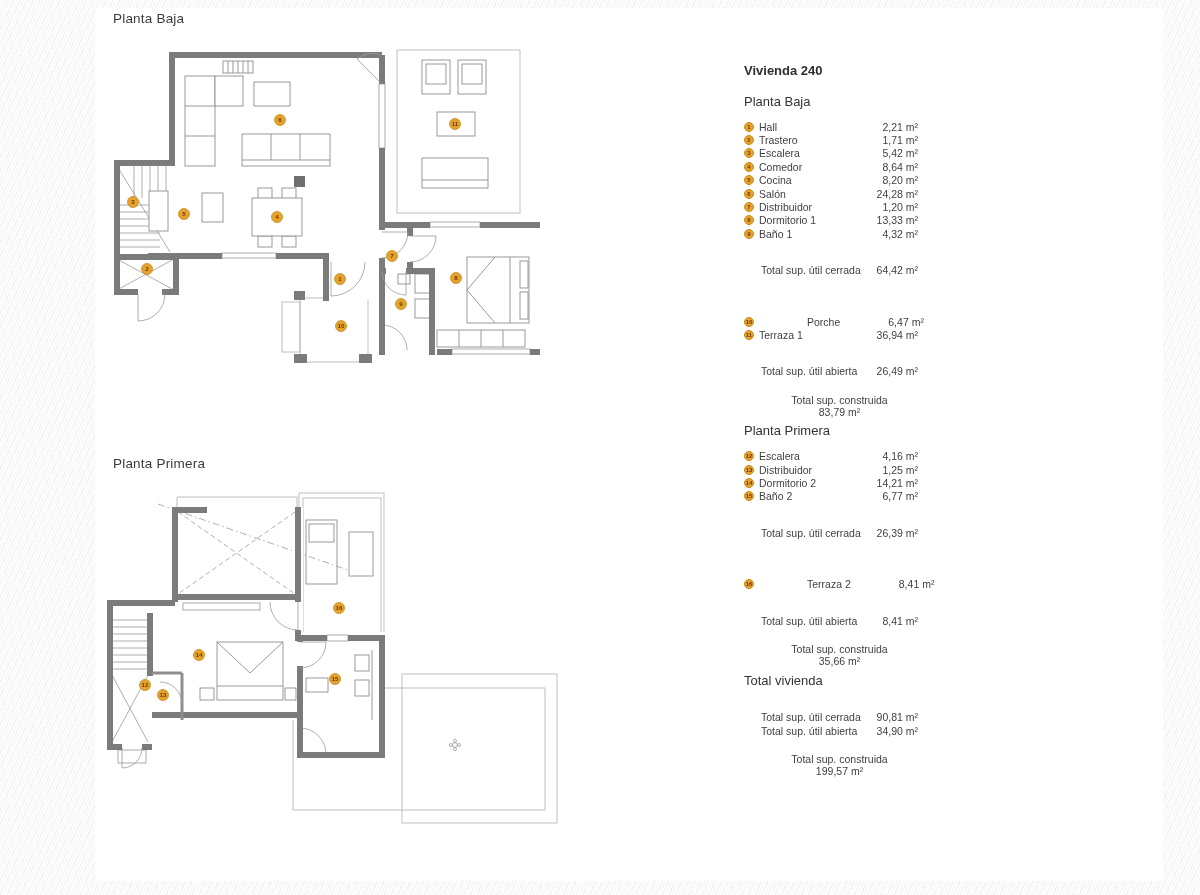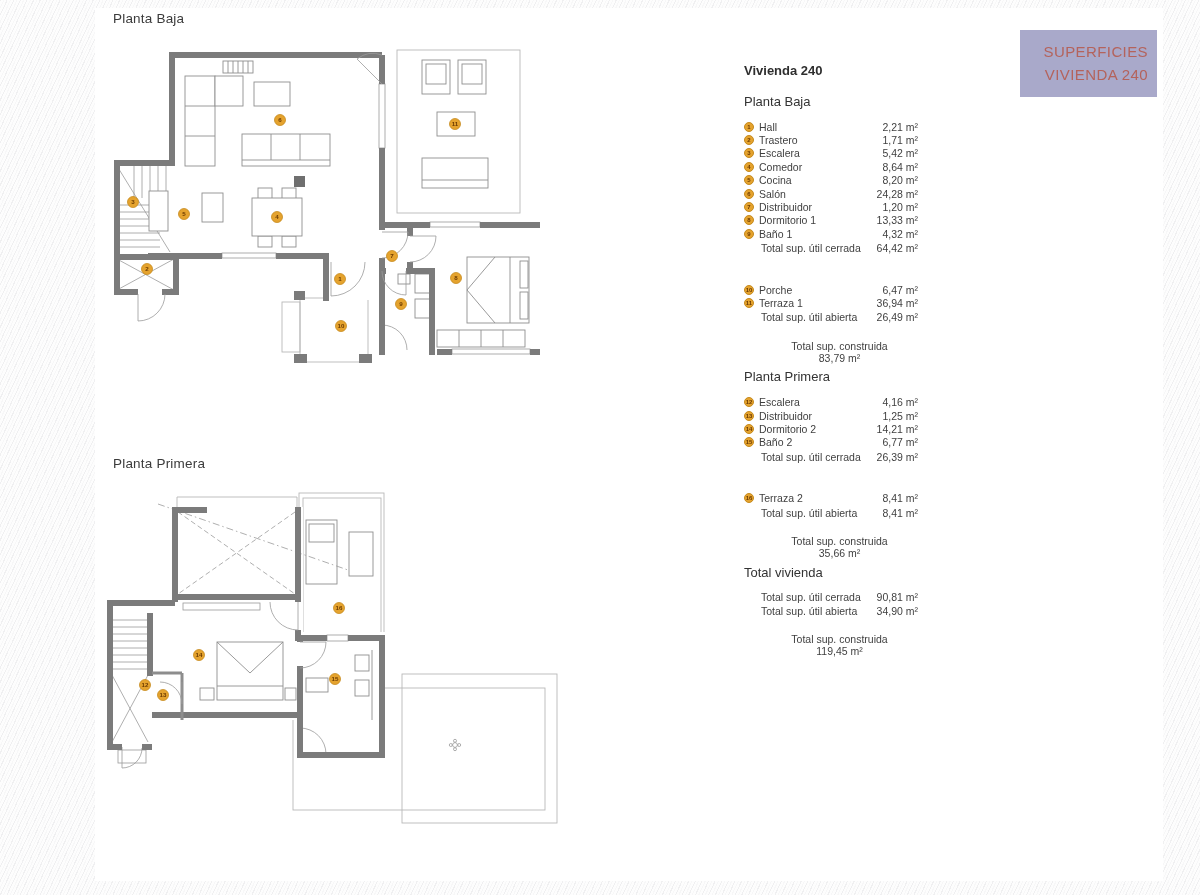--- a/index.html
+++ b/index.html
@@ -29,23 +29,23 @@
   .legend-title{font-size:13px;font-weight:bold;margin:0 0 11px 0;color:#2e2e2e;}
   .legend-heading{font-size:13px;margin:16px 0 11px 0;color:#333;}
   .lrow{display:flex;align-items:center;height:13.4px;font-size:10.5px;}
   .lrow .bullet{width:10px;height:10px;border-radius:50%;flex:0 0 10px;
       display:flex;align-items:center;justify-content:center;
       font-size:6px;font-weight:bold;margin-right:5px;
       box-sizing:border-box;}
   .lrow .lbl{flex:1 1 auto;white-space:nowrap;}
   .lrow .val{flex:0 0 auto;text-align:left;white-space:nowrap;}
   .lrow.total{padding-left:17px;}
-  .mt-sm{margin-top:1px;}
+  .mt-sm{margin-top:23px;}
   .mt-md{margin-top:16px;flex-direction:column;}
-  .mt-xl{margin-top:28px;}
+  .mt-xl{margin-top:38px;gap:48px;}
   svg{display:block;}
   .wall{stroke:#7b7b7b;stroke-width:6;fill:none;}
   .wallthin{stroke:#8d8d8d;stroke-width:3;fill:none;}
   .thin{stroke:#9a9a9a;stroke-width:0.8;fill:none;}
   .furn{stroke:#8f8f8f;stroke-width:0.9;fill:#ffffff;}
   .furnl{stroke:#8f8f8f;stroke-width:0.9;fill:none;}
   .edge{stroke:#b8b8b8;stroke-width:0.9;fill:none;}
   .dash{stroke:#9a9a9a;stroke-width:0.8;fill:none;stroke-dasharray:5 3;}
   .dashdot{stroke:#9a9a9a;stroke-width:0.8;fill:none;stroke-dasharray:7 3 1.5 3;}
 </style>
@@ -427,22 +427,18 @@
         <div class="lrow total mt-sm">
           <span class="lbl">Total sup. útil cerrada</span>
           <span class="val">90,81 m²</span>
         </div>
         <div class="lrow total ">
           <span class="lbl">Total sup. útil abierta</span>
           <span class="val">34,90 m²</span>
         </div>
         <div class="lrow total mt-md">
           <span class="lbl">Total sup. construida</span>
-          <span class="val">119,45 m²</span>
+          <span class="val">199,57 m²</span>
         </div>
       </div>
   </div>
 
-  <div id="banner" style="background: rgb(169, 169, 202); color: rgb(180, 99, 92);">
-    <span>SUPERFICIES</span>
-    <span>VIVIENDA 240</span>
-  </div>
 </div>
 
 </body></html>

